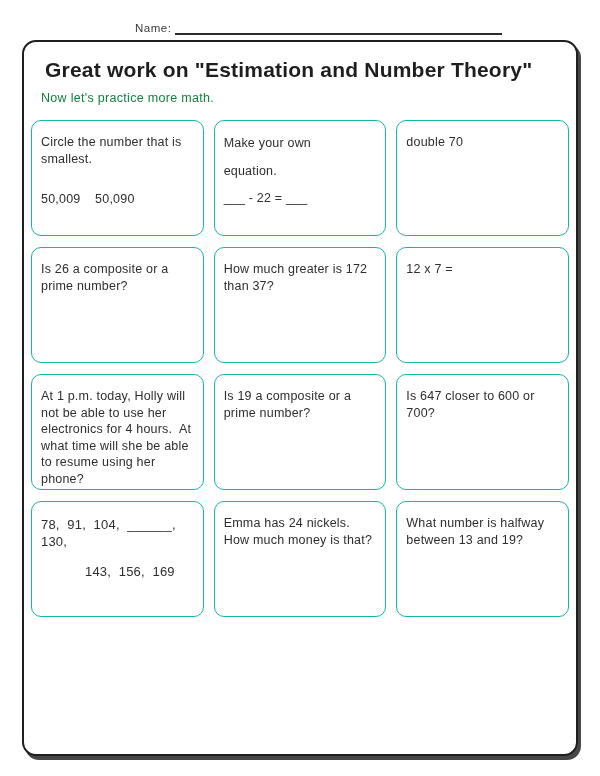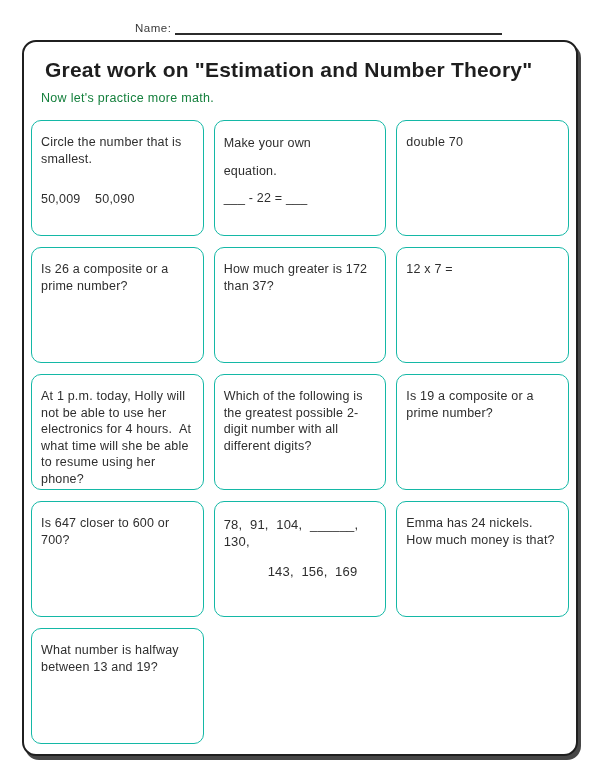--- a/index.html
+++ b/index.html
@@ -116,23 +116,20 @@
 
       <div class="cell q6">
         <div class="cell-line">12 x 7 =</div>
       </div>
 
       <div class="cell q7">
         <div class="cell-line">At 1 p.m. today, Holly will not be able to use her electronics for 4 hours.  At what time will she be able to resume using her phone?</div>
       </div>
 
 
-      <div class="cell q9">
-        <div class="cell-line">Which of the following is the greatest possible 2-digit number with all different digits?</div>
-      </div>
 
       <div class="cell q10">
         <div class="cell-line">Is 19 a composite or a prime number?</div>
       </div>
 
       <div class="cell q11">
         <div class="cell-line">Is 647 closer to 600 or 700?</div>
       </div>
 
       <div class="cell q12">

